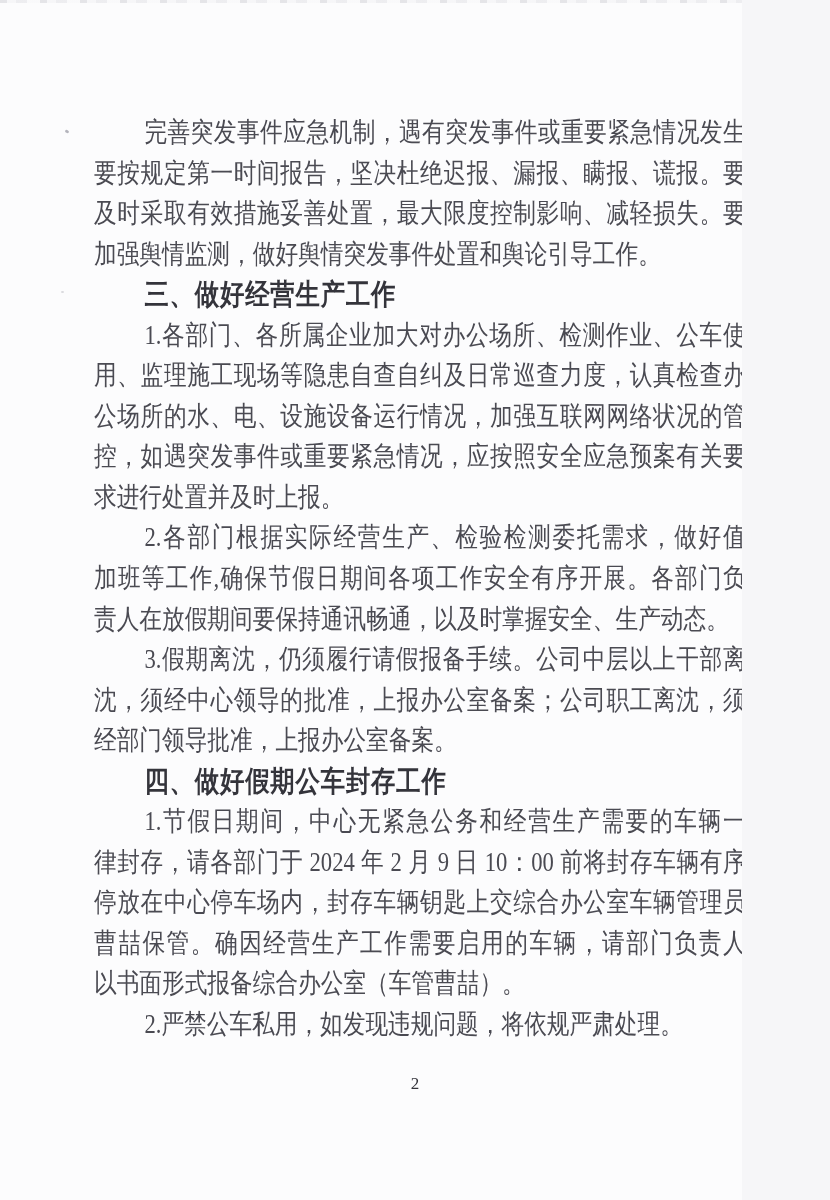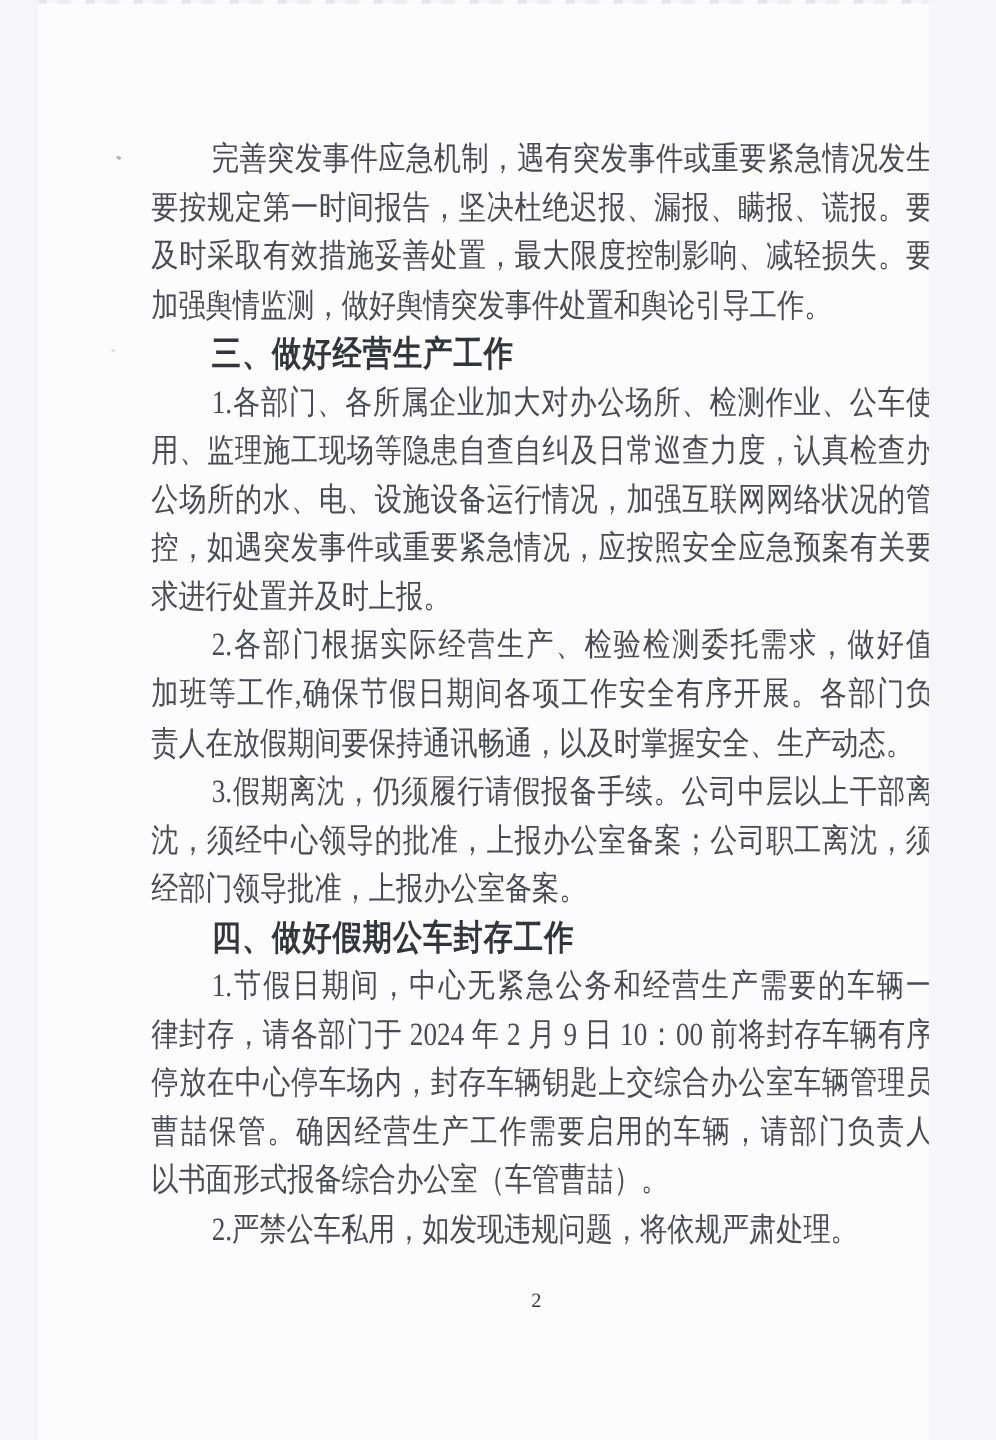--- a/index.html
+++ b/index.html
@@ -11,21 +11,20 @@
     height: 1200px;
     font-family: "Liberation Serif", "DejaVu Serif", serif;
     background: #f6f6f8;
   }
   .sheet {
     position: relative;
     width: 742px;
     height: 1200px;
     overflow: hidden;
     background: var(--paper, #fcfcfd);
-    margin-left: 32px;
   }
   
   .scan-edge {
     position: absolute;
     top: 0; left: 0; right: 0;
     height: 3px;
     opacity: 0.45;
     background: repeating-linear-gradient(90deg,
       #c9c9cf 0 7px, #efeff2 7px 16px, #dcdce1 16px 27px, #f6f6f8 27px 40px);
   }

